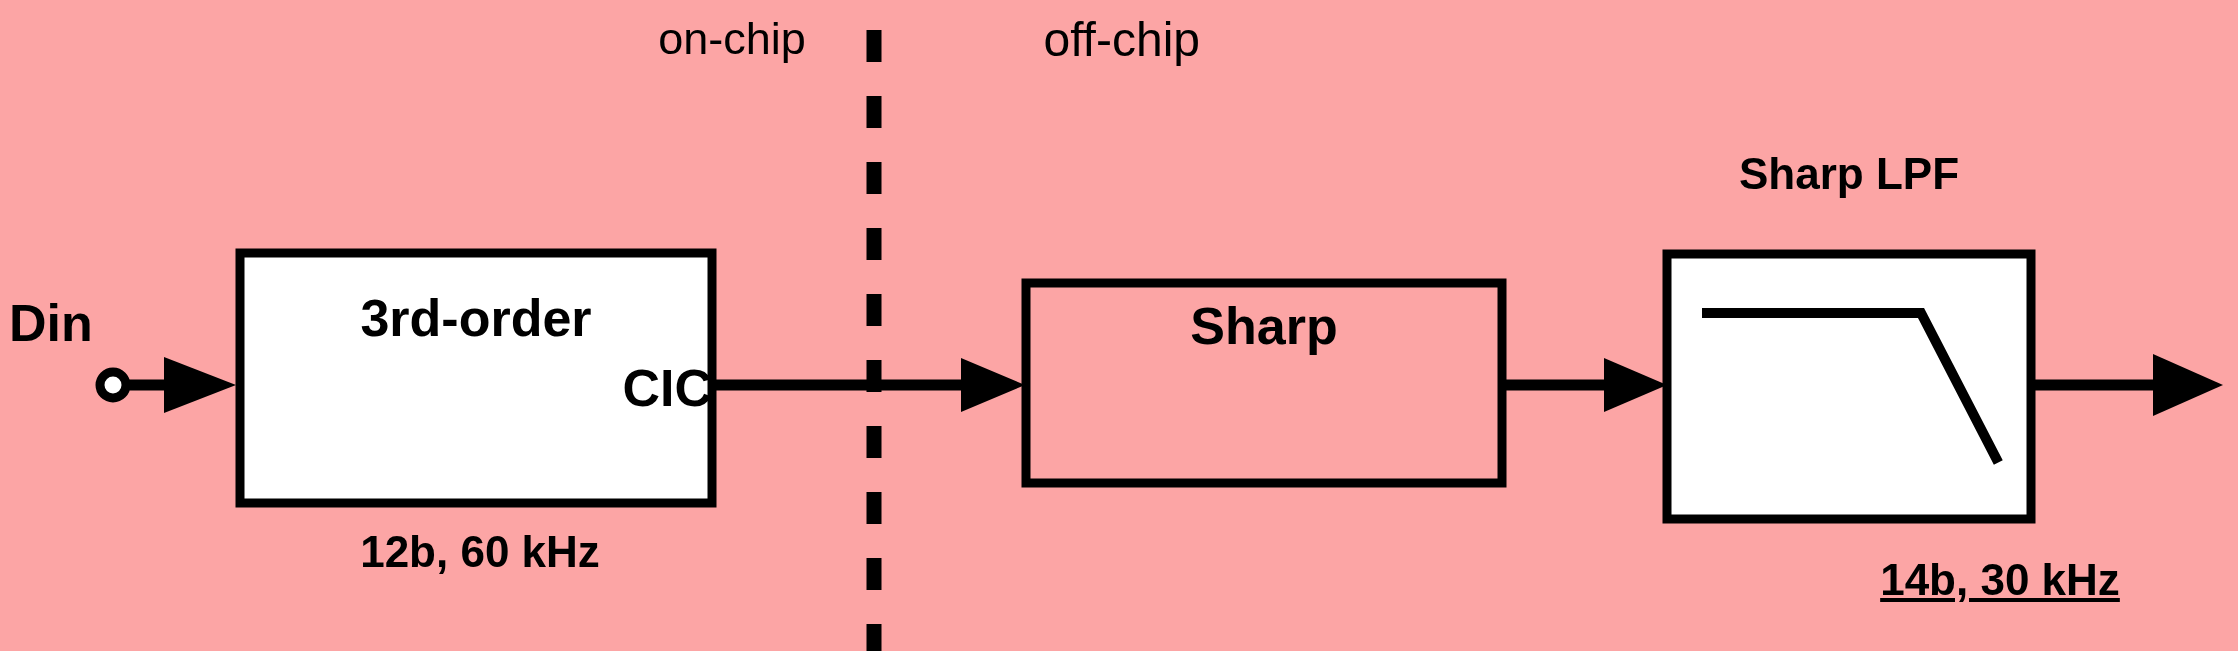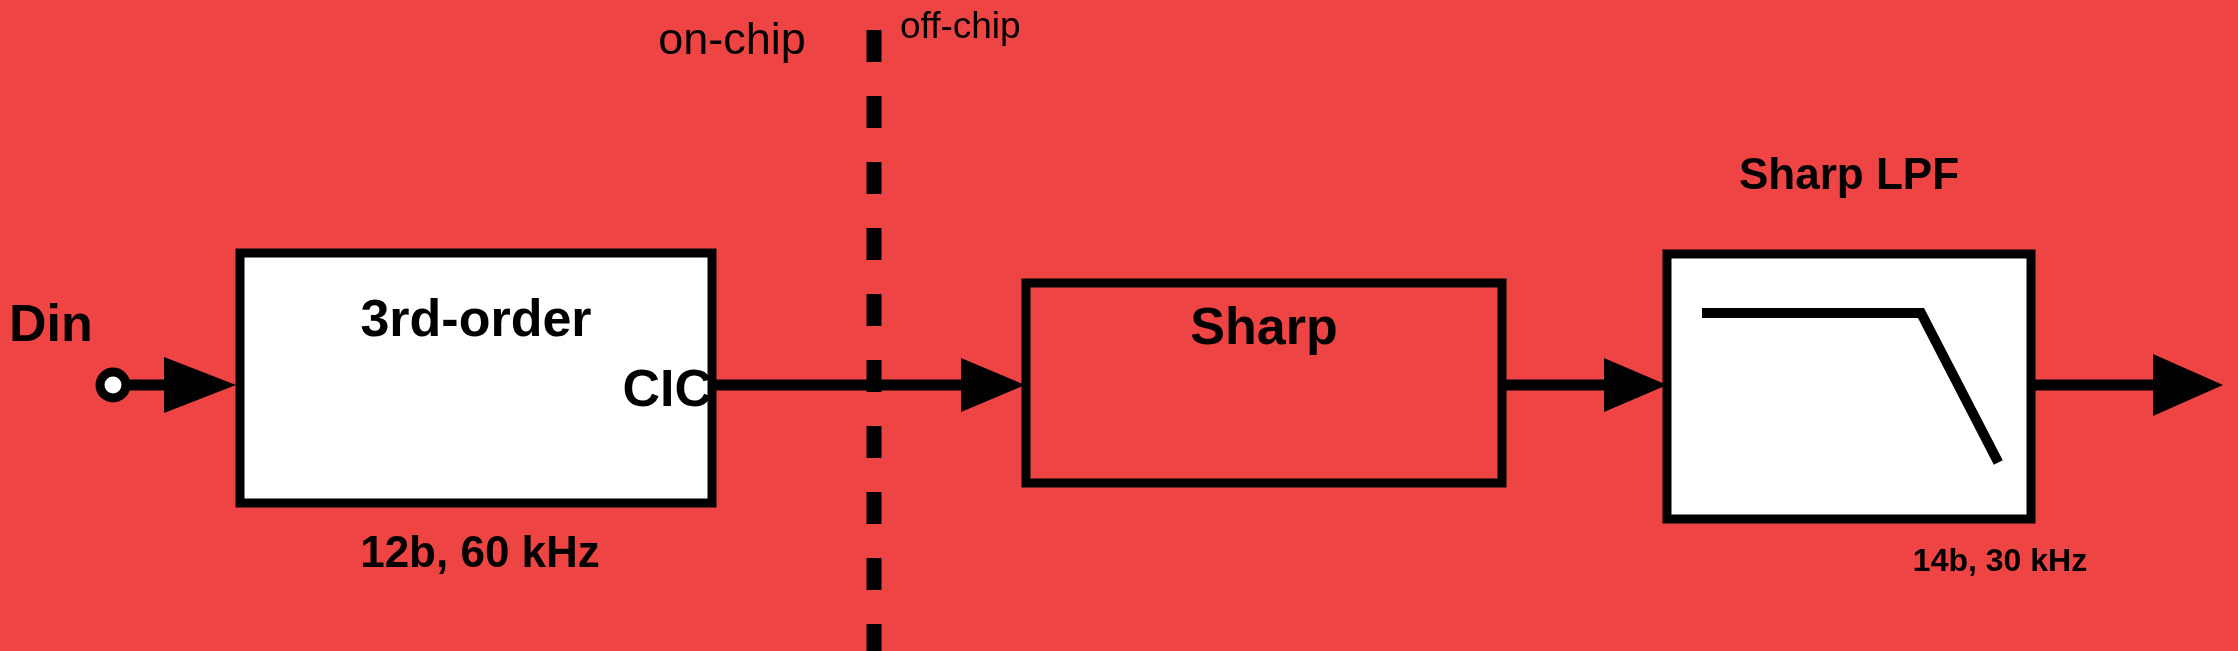--- a/index.html
+++ b/index.html
@@ -7,21 +7,21 @@
     padding: 0;
     background: #ffffff;
   }
   body {
     font-family: "Liberation Sans", sans-serif;
   }
   #canvas {
     position: relative;
     width: 2238px;
     height: 651px;
-    background: #ef4444;
+    background: #fca5a5;
     overflow: hidden;
   }
   svg.diagram {
     position: absolute;
     left: 0;
     top: 0;
     width: 2238px;
     height: 651px;
     display: block;
   }
@@ -68,28 +68,28 @@
     <rect x="1667" y="254" width="364" height="265" fill="#ffffff" stroke="#000000" stroke-width="9"></rect>
 
     <polyline points="1707,313 1921,313 1996,458" fill="none" stroke="#000000" stroke-width="10" stroke-linecap="square" stroke-linejoin="miter"></polyline>
 
     <line x1="2031" y1="385" x2="2160" y2="385" stroke="#000000" stroke-width="11"></line>
     <polygon points="2153,354 2223,385 2153,416" fill="#000000"></polygon>
   </svg>
 
   <div class="lbl reg" style="left:592px; top:16px; width:280px; font-size:45px; text-align:center;">on-chip</div>
 
-  <div class="lbl reg" style="left:900px; top:7px; width:300px; font-size:37px; text-align:left;">off-chip</div>
+  <div class="lbl reg" style="left:900px; top:16px; width:300px; font-size:48px; text-align:right;">off-chip</div>
 
   <div class="lbl bold" style="left:9px; top:297px; font-size:52px;">Din</div>
 
   <div class="lbl bold center" style="left:240px; top:292px; width:472px; font-size:52px;">3rd-order</div>
   <div class="lbl bold center" style="left:240px; top:362px; width:472px; font-size:52px;text-align:right;">CIC</div>
 
   <div class="lbl bold center" style="left:330px; top:530px; width:300px; font-size:44px;">12b, 60 kHz</div>
 
   <div class="lbl bold center" style="left:1026px; top:300px; width:476px; font-size:52px;">Sharp</div>
 
   <div class="lbl bold center" style="left:1667px; top:152px; width:364px; font-size:44px;">Sharp LPF</div>
 
-  <div class="lbl bold center" style="left:1790px; top:544px; width:420px; font-size:32px;">14b, 30 kHz</div>
+  <div class="lbl bold center" style="left:1790px; top:558px; width:420px; font-size:44px;text-decoration:underline;">14b, 30 kHz</div>
 
 </div>
 
 </body></html>

